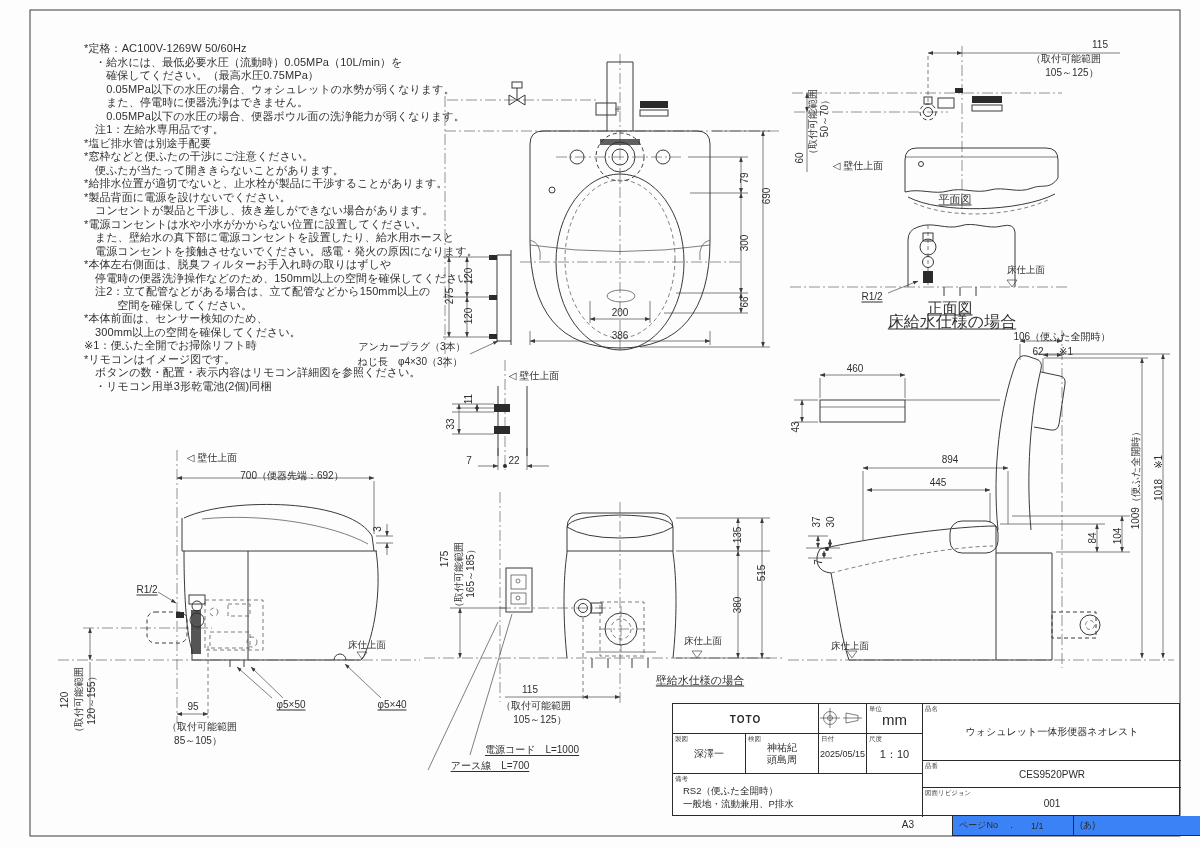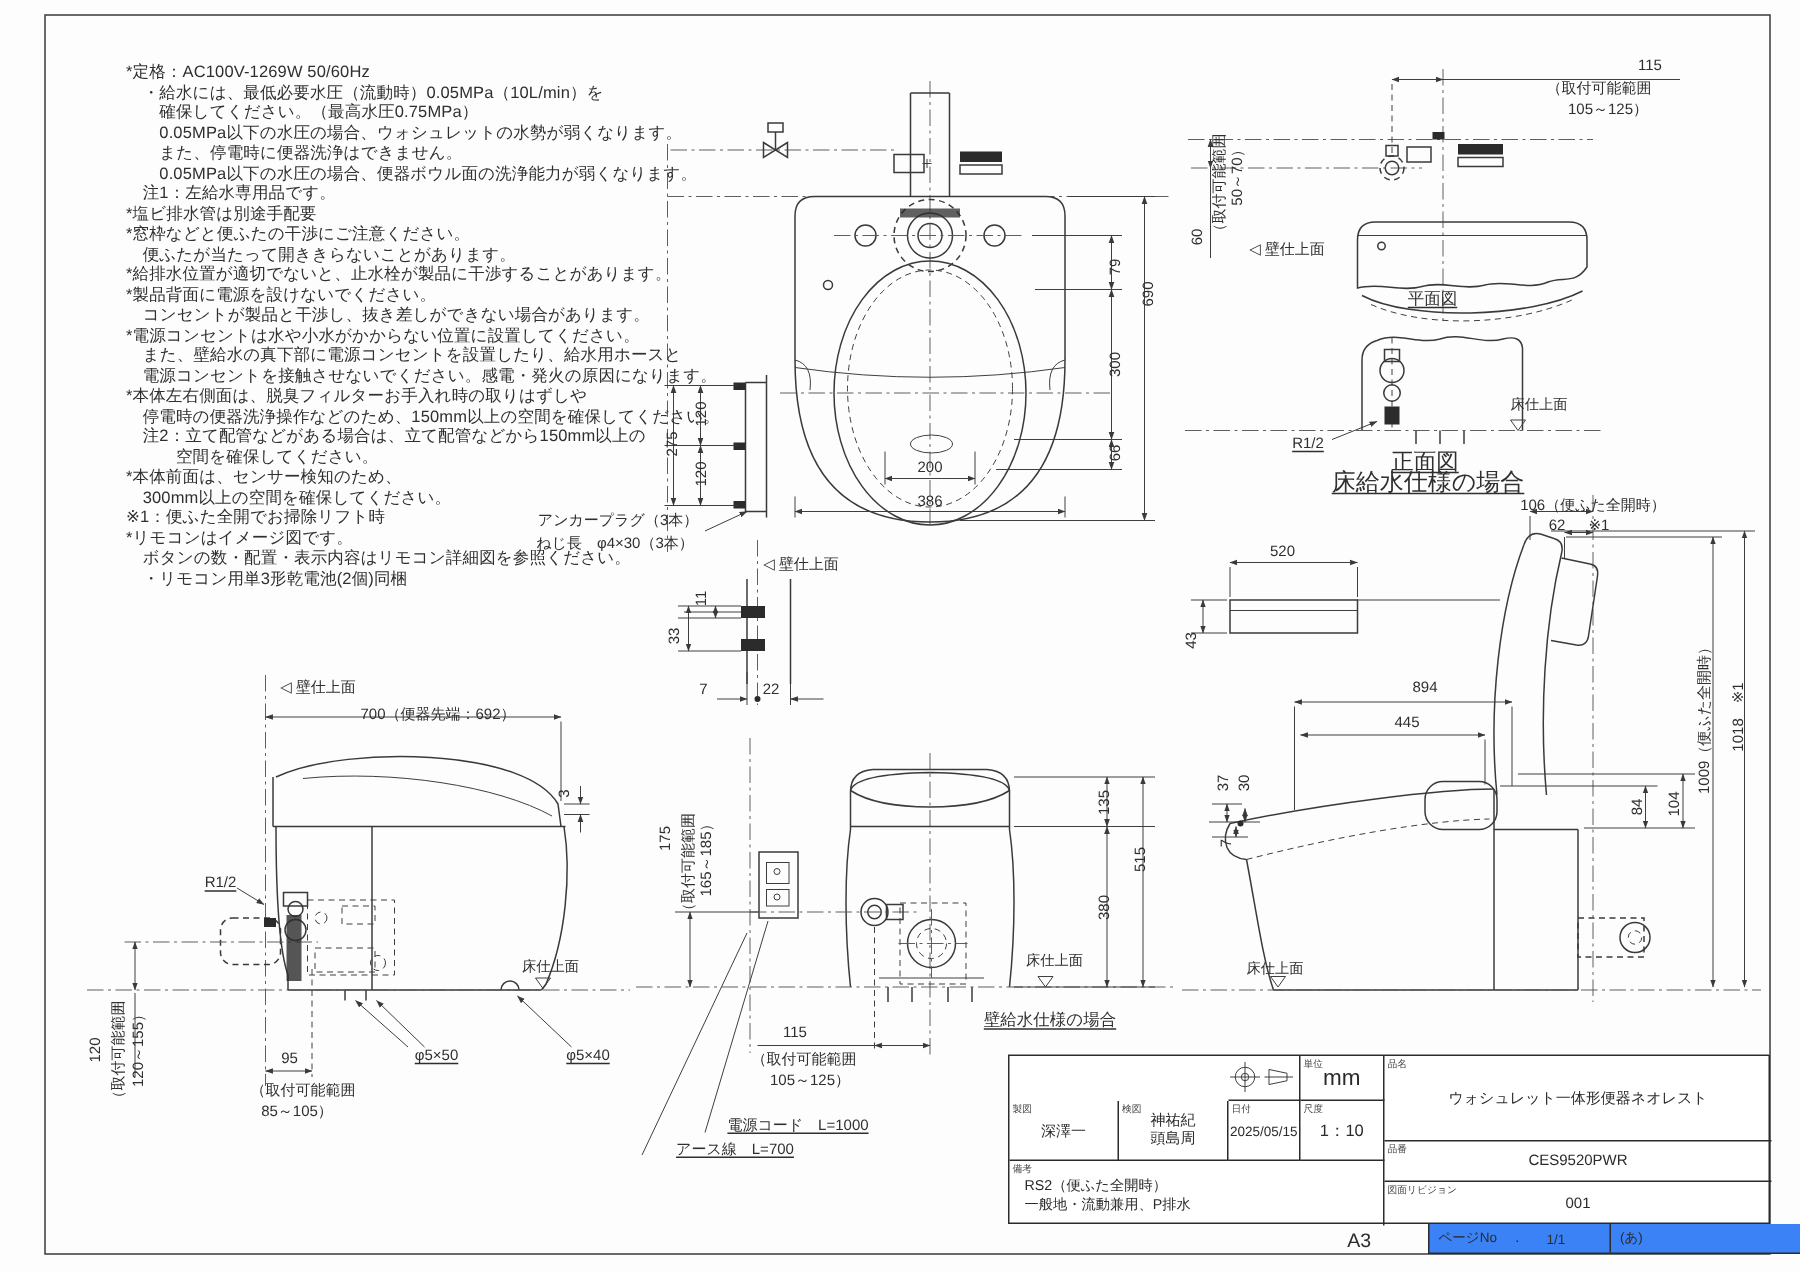--- a/index.html
+++ b/index.html
@@ -20,21 +20,21 @@
       border:1.4px solid #2b2b2b;background:#fff;box-sizing:border-box;}
   .tb .cell{position:absolute;box-sizing:border-box;border-right:1px solid #2b2b2b;
             border-bottom:1px solid #2b2b2b;}
   .tb .lab{position:absolute;left:2px;top:1px;font-size:6.5px;color:#444;}
   .tb .val{position:absolute;left:0;right:0;top:50%;transform:translateY(-50%);
            text-align:center;font-size:10px;}
   .brand{font-size:26px;font-weight:bold;letter-spacing:1px;font-family:"Liberation Sans",sans-serif;}
   .tbp{position:absolute;left:952px;top:816px;width:258px;height:20px;
        border:1.2px solid #2b2b2b;border-top:none;background:#3b82f6;box-sizing:border-box;font-size:9px;}
   .tbp .pcell{position:absolute;top:0;bottom:0;display:flex;align-items:center;}
-  #a3{position:absolute;left:880px;top:819px;width:34px;text-align:right;font-size:13px;}
+  #a3{position:absolute;left:880px;top:819px;width:34px;text-align:right;font-size:10px;}
 </style>
 </head>
 <body>
 
 <svg width="1200" height="848" viewBox="0 0 1200 848" style="position:absolute;left:0;top:0">
   <defs>
     <marker id="ar" viewBox="0 0 10 10" refX="9" refY="5" markerWidth="8.5" markerHeight="8.5" orient="auto-start-reverse">
         <path d="M0,1.6 L9.5,5 L0,8.4 Z" fill="#3a3a3a"></path>
       </marker>
   </defs>
@@ -349,35 +349,38 @@
     <div class="dlabel" style="left: 703px; top: 641px; font-size: 9.5px; transform: translate(-50%, -50%);">床仕上面</div>
     <div class="dlabel u" style="left: 700px; top: 680px; font-size: 11px; transform: translate(-50%, -50%);">壁給水仕様の場合</div>
     <div class="dlabel" style="left: 530px; top: 689px; transform: translate(-50%, -50%);">115</div>
     <div class="dlabel" style="left: 536px; top: 706px; transform: translate(-50%, -50%);">（取付可能範囲</div>
     <div class="dlabel" style="left: 540px; top: 720px; transform: translate(-50%, -50%);">105～125）</div>
     <div class="dlabel u" style="left: 532px; top: 750px; transform: translate(-50%, -50%);">電源コード　L=1000</div>
     <div class="dlabel u" style="left: 490px; top: 766px; transform: translate(-50%, -50%);">アース線　L=700</div>
     <div class="dlabel" style="left: 1062px; top: 337px; transform: translate(-50%, -50%);">106（便ふた全開時）</div>
     <div class="dlabel" style="left: 1038px; top: 351px; transform: translate(-50%, -50%);">62</div>
     <div class="dlabel" style="left: 1066px; top: 351px; transform: translate(-50%, -50%);">※1</div>
-    <div class="dlabel" style="left: 855px; top: 368px; transform: translate(-50%, -50%);">520</div>
+    <div class="dlabel" style="left: 855px; top: 368px; transform: translate(-50%, -50%);">460</div>
     <div class="dlabel" style="left: 795px; top: 427px; transform: translate(-50%, -50%) rotate(-90deg);">43</div>
     <div class="dlabel" style="left: 950px; top: 459px; transform: translate(-50%, -50%);">894</div>
     <div class="dlabel" style="left: 938px; top: 482px; transform: translate(-50%, -50%);">445</div>
     <div class="dlabel" style="left: 1136px; top: 478px; transform: translate(-50%, -50%) rotate(-90deg);">1009（便ふた全開時）</div>
     <div class="dlabel" style="left: 1159px; top: 478px; transform: translate(-50%, -50%) rotate(-90deg);">1018　※1</div>
     <div class="dlabel" style="left: 816px; top: 522px; transform: translate(-50%, -50%) rotate(-90deg);">37</div>
     <div class="dlabel" style="left: 830px; top: 522px; transform: translate(-50%, -50%) rotate(-90deg);">30</div>
     <div class="dlabel" style="left: 818px; top: 562px; transform: translate(-50%, -50%) rotate(-90deg);">7</div>
     <div class="dlabel" style="left: 1092px; top: 538px; transform: translate(-50%, -50%) rotate(-90deg);">84</div>
     <div class="dlabel" style="left: 1117px; top: 536px; transform: translate(-50%, -50%) rotate(-90deg);">104</div>
     <div class="dlabel" style="left: 850px; top: 646px; font-size: 9.5px; transform: translate(-50%, -50%);">床仕上面</div>
   </div>
 
 <div class="tb">
+  <div class="cell" style="left:0;top:0;width:146px;height:30px;">
+    <div class="val brand">TOTO</div>
+  </div>
   <div class="cell" style="left:146px;top:0;width:48px;height:30px;">
     <svg width="46" height="28" viewBox="0 0 46 28">
       <circle cx="11" cy="14" r="6.5" class="ln thin"></circle>
       <circle cx="11" cy="14" r="2.5" class="ln thin"></circle>
       <line x1="1" y1="14" x2="21" y2="14" class="ln thin"></line>
       <line x1="11" y1="4" x2="11" y2="24" class="ln thin"></line>
       <path d="M27,9 L39,11.5 L39,16.5 L27,19 Z" class="ln thin"></path>
       <line x1="24" y1="14" x2="43" y2="14" class="ln thin"></line>
     </svg>
   </div>

